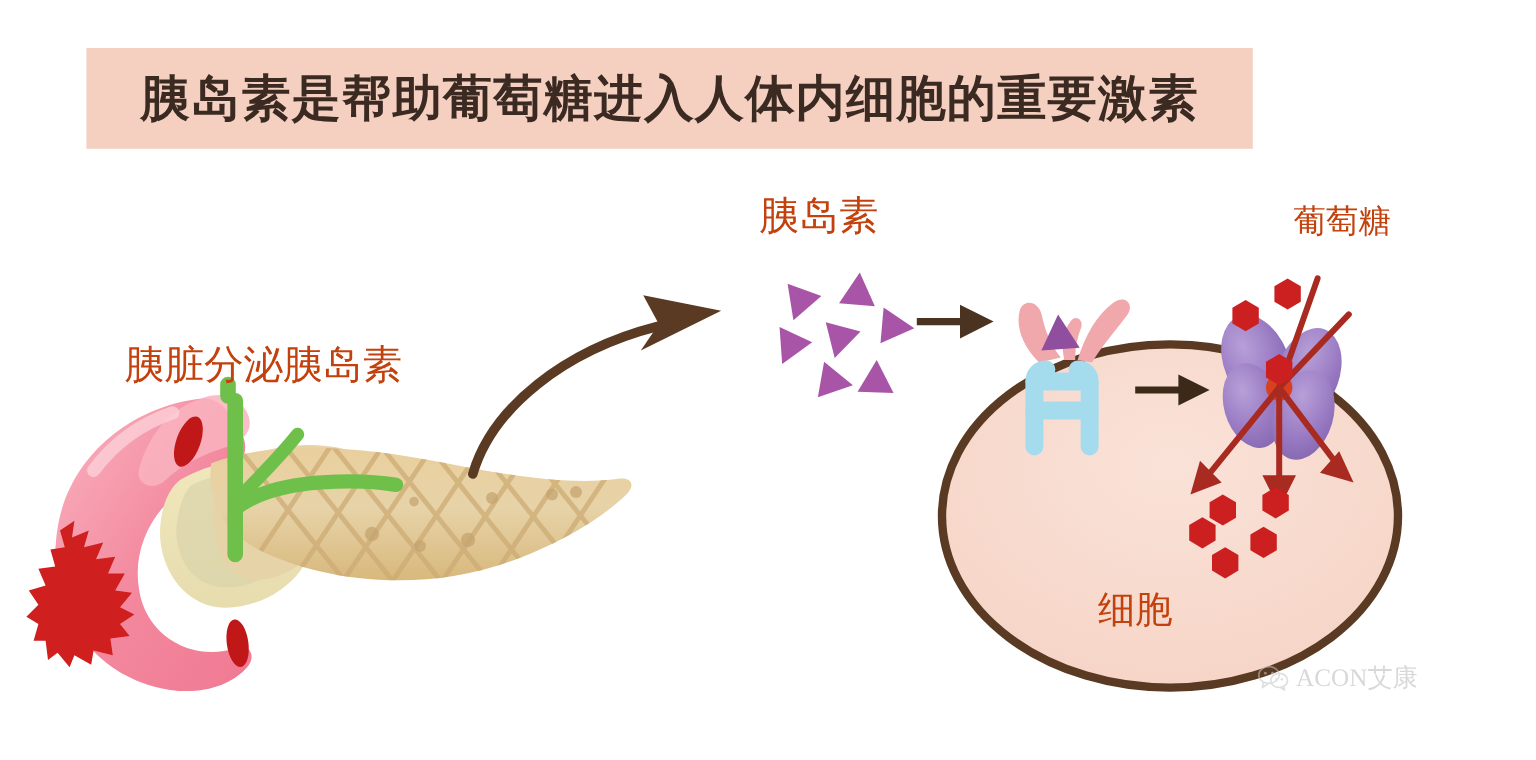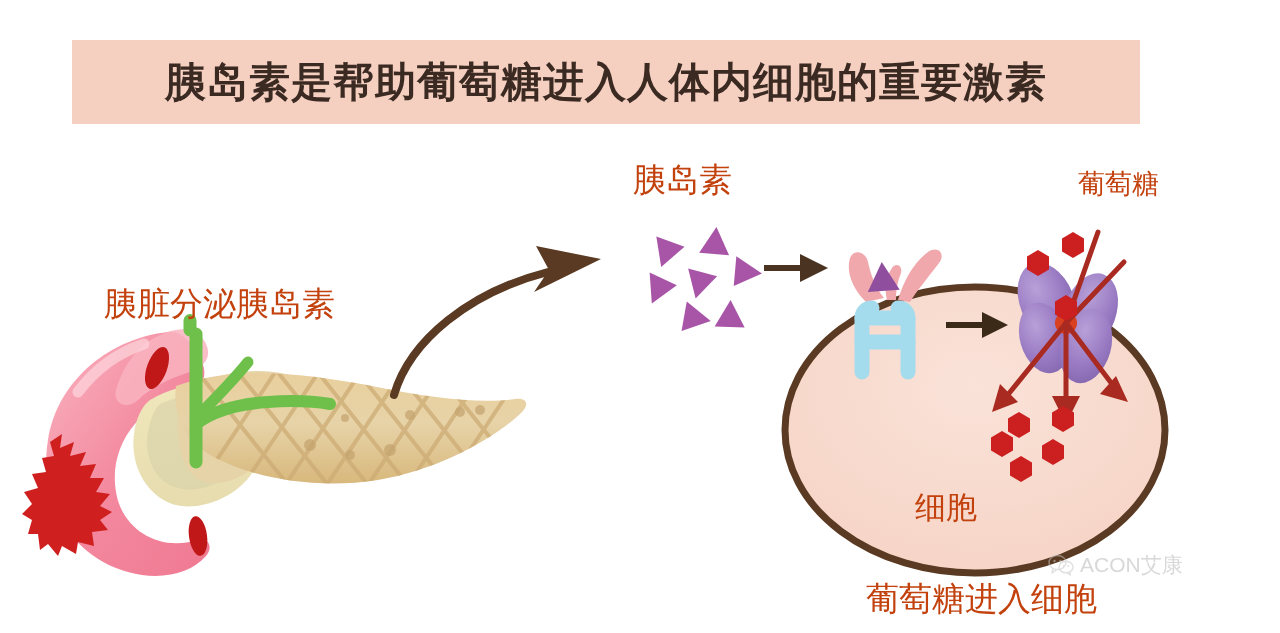--- a/index.html
+++ b/index.html
@@ -16,21 +16,21 @@
     height: 633px;
     background: #ffffff;
     overflow: hidden;
   }
 
   
   #title-banner {
     position: absolute;
     left: 72px;
     top: 40px;
-    width: 1068px;
+    width: 972px;
     height: 84px;
     background: #f5cfc0;
     display: flex;
     align-items: center;
     justify-content: center;
   }
   #title-text {
     font-family: "Liberation Sans", "DejaVu Sans", sans-serif;
     font-size: 41px;
     font-weight: 700;
@@ -56,21 +56,21 @@
   #watermark {
     position: absolute;
     left: 1048px;
     top: 551px;
     display: flex;
     align-items: center;
     gap: 6px;
     opacity: .55;
   }
   #watermark-text {
-    font-family: Liberation Sans, sans-serif;
+    font-family: Liberation Serif, serif;
     font-size: 21px;
     color: #b9b9b9;
     white-space: nowrap;
   }
 
   
   .art {
     position: absolute;
     left: 0; top: 0;
     width: 1280px;
@@ -269,21 +269,20 @@
       <path d="M0,-13 L11,-6.5 L11,6.5 L0,13 L-11,6.5 L-11,-6.5 Z" transform="translate(1002,444)"></path>
       <path d="M0,-13 L11,-6.5 L11,6.5 L0,13 L-11,6.5 L-11,-6.5 Z" transform="translate(1053,452)"></path>
       <path d="M0,-13 L11,-6.5 L11,6.5 L0,13 L-11,6.5 L-11,-6.5 Z" transform="translate(1021,469)"></path>
     </g>
   </svg>
 
   <div class="label" id="label-pancreas">胰脏分泌胰岛素</div>
   <div class="label" id="label-insulin">胰岛素</div>
   <div class="label" id="label-glucose">葡萄糖</div>
   <div class="label" id="label-cell">细胞</div>
-  <div class="label" id="label-glucose-in-cell">葡萄糖进入细胞</div>
 
   <div id="watermark">
     <svg width="26" height="22" viewBox="0 0 26 22" xmlns="http://www.w3.org/2000/svg">
       <ellipse cx="9.5" cy="8.5" rx="8.5" ry="7" fill="none" stroke="#c6c6c6" stroke-width="1.4"></ellipse>
       <path d="M5,14 L4,19 L8.5,16" fill="none" stroke="#c6c6c6" stroke-width="1.4" stroke-linejoin="round"></path>
       <circle cx="6.5" cy="7" r="1.2" fill="#c6c6c6"></circle>
       <circle cx="12.5" cy="7" r="1.2" fill="#c6c6c6"></circle>
       <ellipse cx="18" cy="13" rx="7" ry="5.8" fill="none" stroke="#c6c6c6" stroke-width="1.4"></ellipse>
       <path d="M21.5,17.5 L22.5,21 L19,19" fill="none" stroke="#c6c6c6" stroke-width="1.4" stroke-linejoin="round"></path>
       <circle cx="15.8" cy="12" r="1" fill="#c6c6c6"></circle>

